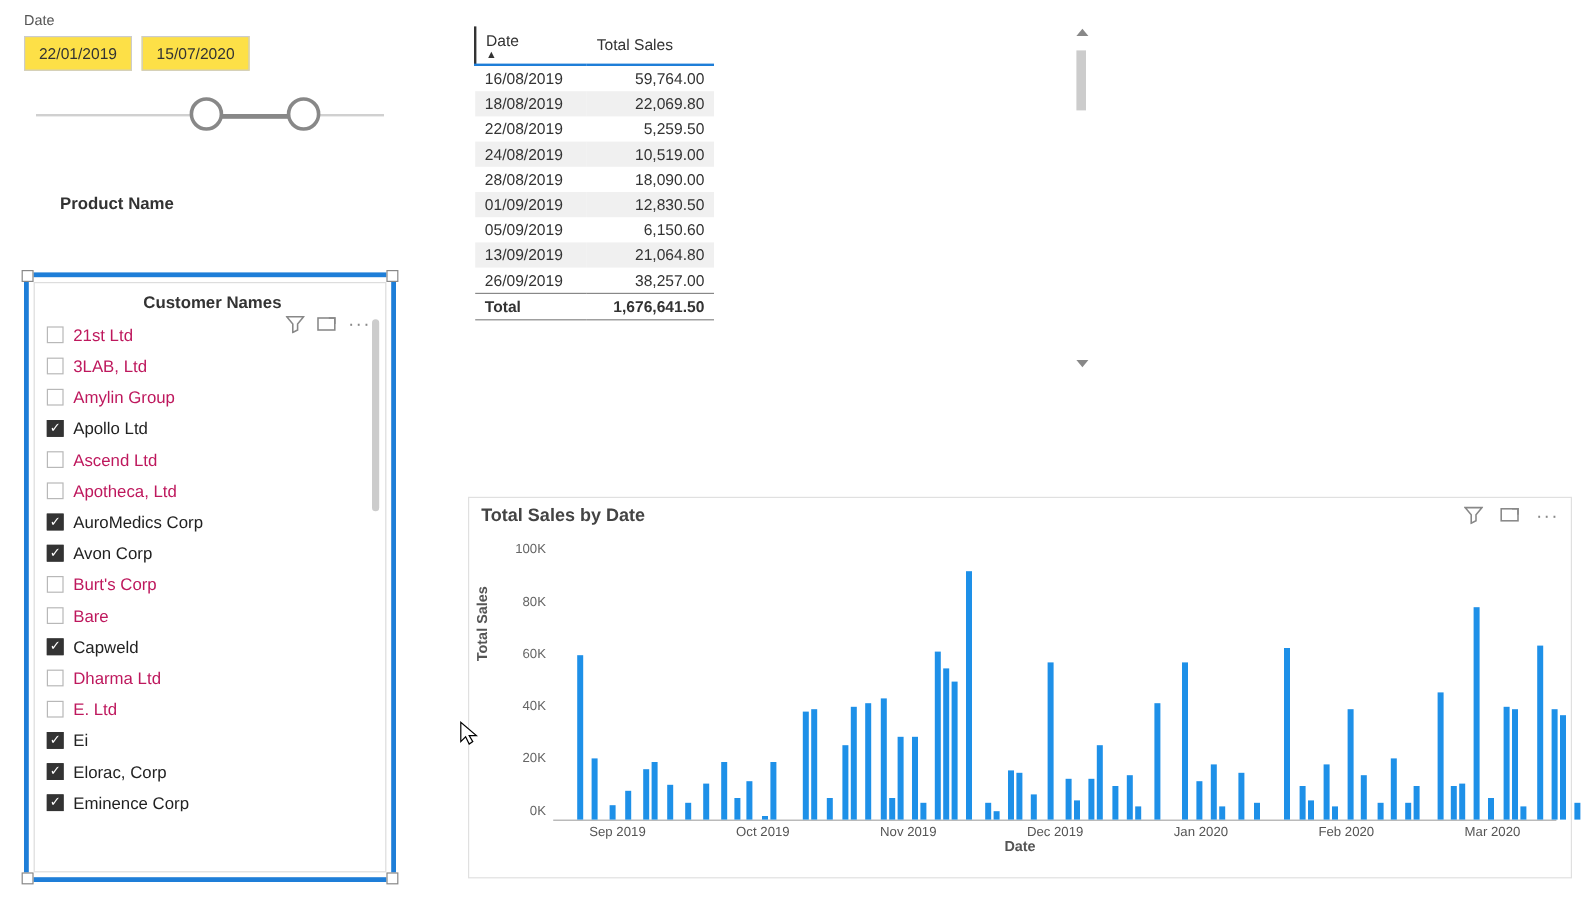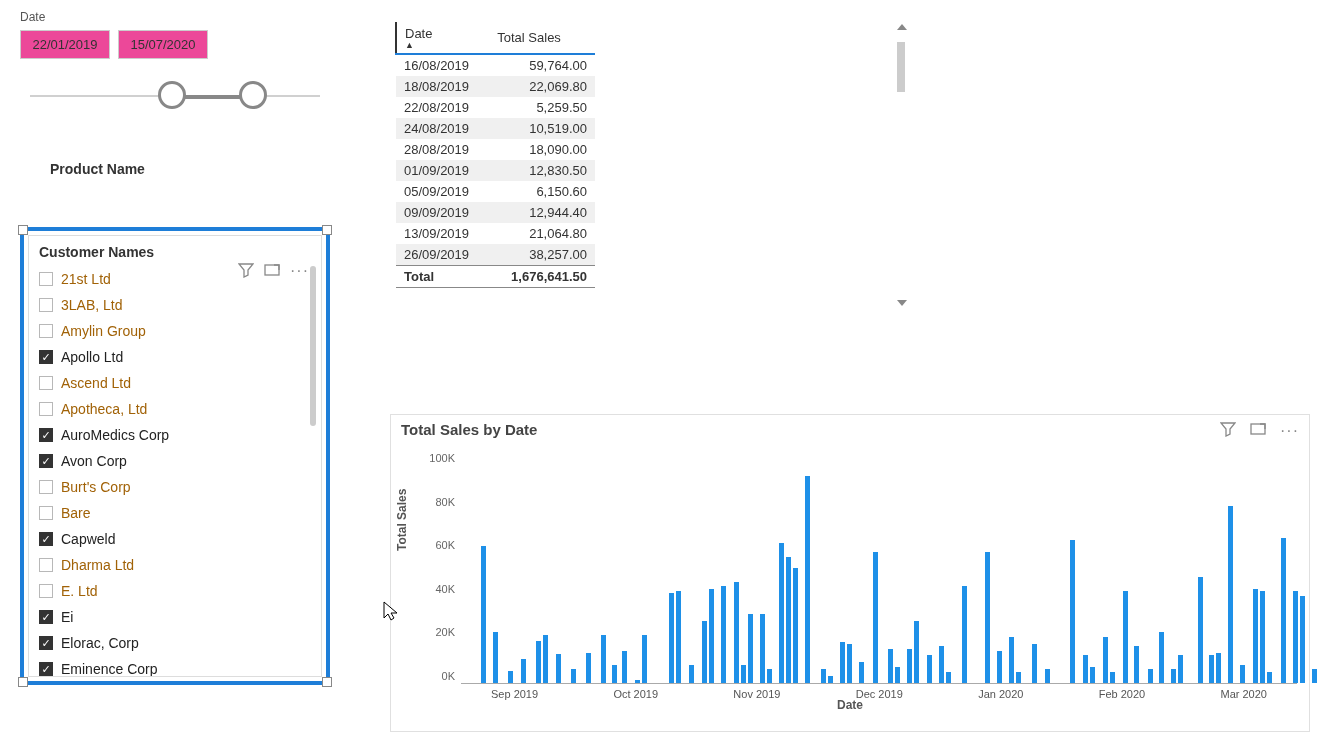--- a/index.html
+++ b/index.html
@@ -24,21 +24,21 @@
     font-size: 12px;
     color: #555;
     margin-bottom: 6px;
   }
   .date-slicer .date-inputs {
     display: flex;
     gap: 8px;
   }
   .date-box {
     border: 1px solid #ccc;
-    background: #ec4899;
+    background: #fde047;
     padding: 6px 10px;
     width: 90px;
     text-align: center;
     font-size: 13px;
   }
   .range-track {
     position: relative;
     margin: 22px 10px 0 10px;
     height: 40px;
   }
@@ -110,23 +110,24 @@
     background: #fff;
   }
   .tl { top: -6px; left: -6px; }
   .tr { top: -6px; right: -6px; }
   .bl { bottom: -6px; left: -6px; }
   .br { bottom: -6px; right: -6px; }
   .customer-inner {
     border: 1px solid #ddd;
     margin: 4px;
     padding: 8px 6px;
-    height: 442px;
+    height: 492px;
     overflow: hidden;
     position: relative;
+    text-align: center;
   }
   .list-title {
     font-size: 14px;
     font-weight: 600;
     margin-bottom: 6px;
     padding-left: 4px;
   }
   .chk-list {
     overflow-y: hidden;
     height: 410px;
@@ -146,21 +147,21 @@
     display: inline-flex;
     align-items: center;
     justify-content: center;
     font-size: 11px;
     color: #fff;
   }
   .chk.checked {
     background: #333;
     border-color: #333;
   }
-  .chk-label { color: #a16207; }
+  .chk-label { color: #be185d; }
   .chk-row.checked .chk-label { color: #222; }
   .scroll-thumb {
     position: absolute;
     right: 5px;
     top: 30px;
     width: 6px;
     height: 160px;
     background: #ccc;
     border-radius: 3px;
   }
@@ -480,24 +481,20 @@
           <td>28/08/2019</td>
           <td class="num">18,090.00</td>
         </tr>
         <tr>
           <td>01/09/2019</td>
           <td class="num">12,830.50</td>
         </tr>
         <tr>
           <td>05/09/2019</td>
           <td class="num">6,150.60</td>
-        </tr>
-        <tr>
-          <td>09/09/2019</td>
-          <td class="num">12,944.40</td>
         </tr>
         <tr>
           <td>13/09/2019</td>
           <td class="num">21,064.80</td>
         </tr>
         <tr>
           <td>26/09/2019</td>
           <td class="num">38,257.00</td>
         </tr>
       </tbody>

